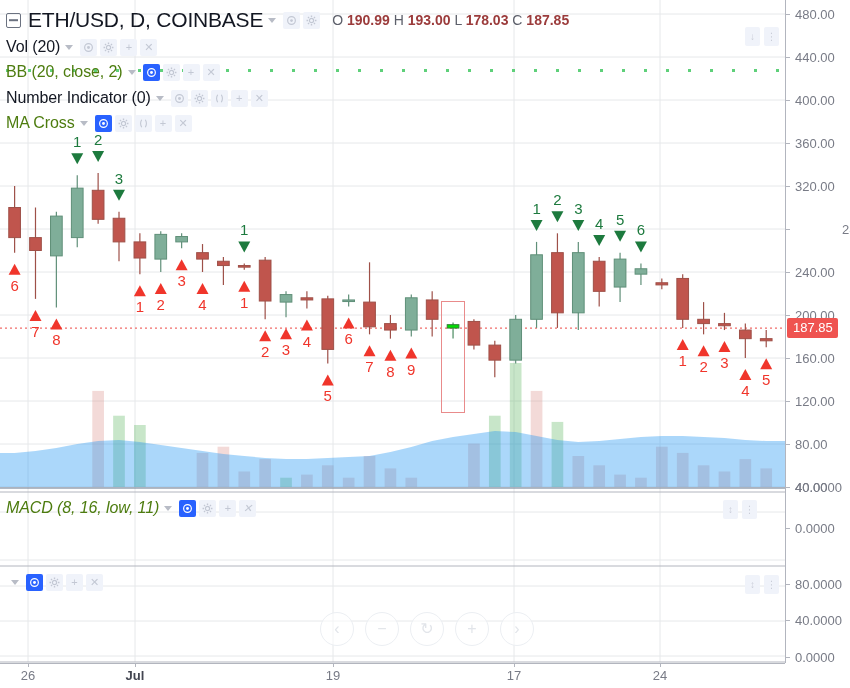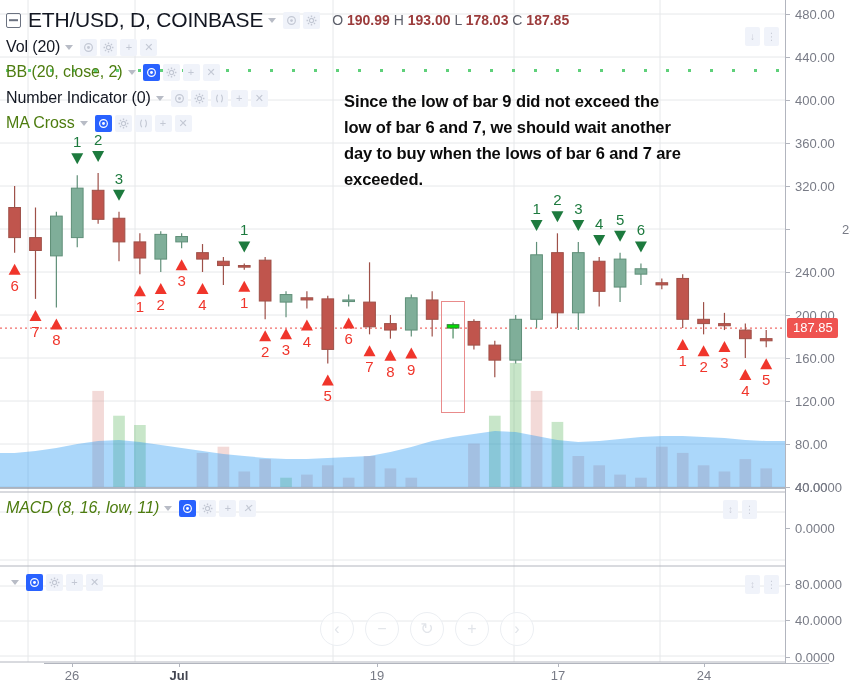--- a/index.html
+++ b/index.html
@@ -151,21 +151,20 @@
     z-index: 33;
   }
 
   
   #time-axis {
     position: absolute;
     left: 0; top: 663px;
     width: 726px; height: 25px;
     background: #ffffff;
     z-index: 30;
-    margin-left: 44px;
   }
   #time-axis-line {
     position: absolute; left: 0; top: 0;
     width: 785px; height: 1px; background: #b2b5be;
   }
   .t-lbl {
     position: absolute;
     top: 5px;
     font-size: 13px;
     color: #787b86;
@@ -640,21 +639,20 @@
   </div>
   <div class="pane-ctrl" style="left:723px; top:500px;">
     <span class="pb">↕</span>
     <span class="pb">⋮</span>
   </div>
   <div class="pane-ctrl" style="left:745px; top:575px;">
     <span class="pb">↕</span>
     <span class="pb">⋮</span>
   </div>
 
-  <div id="annotation">Since the low of bar 9 did not exceed the low of bar 6 and 7, we should wait another day to buy when the lows of bar 6 and 7 are exceeded.</div>
 
   <div id="axis-divider"></div>
   <div id="price-axis">
       <div class="ax-tick" style="top: 14px;"></div>
       <div class="ax-lbl" style="top: 14px;">480.00</div>
       <div class="ax-tick" style="top: 57px;"></div>
       <div class="ax-lbl" style="top: 57px;">440.00</div>
       <div class="ax-tick" style="top: 100px;"></div>
       <div class="ax-lbl" style="top: 100px;">400.00</div>
       <div class="ax-tick" style="top: 143px;"></div>

